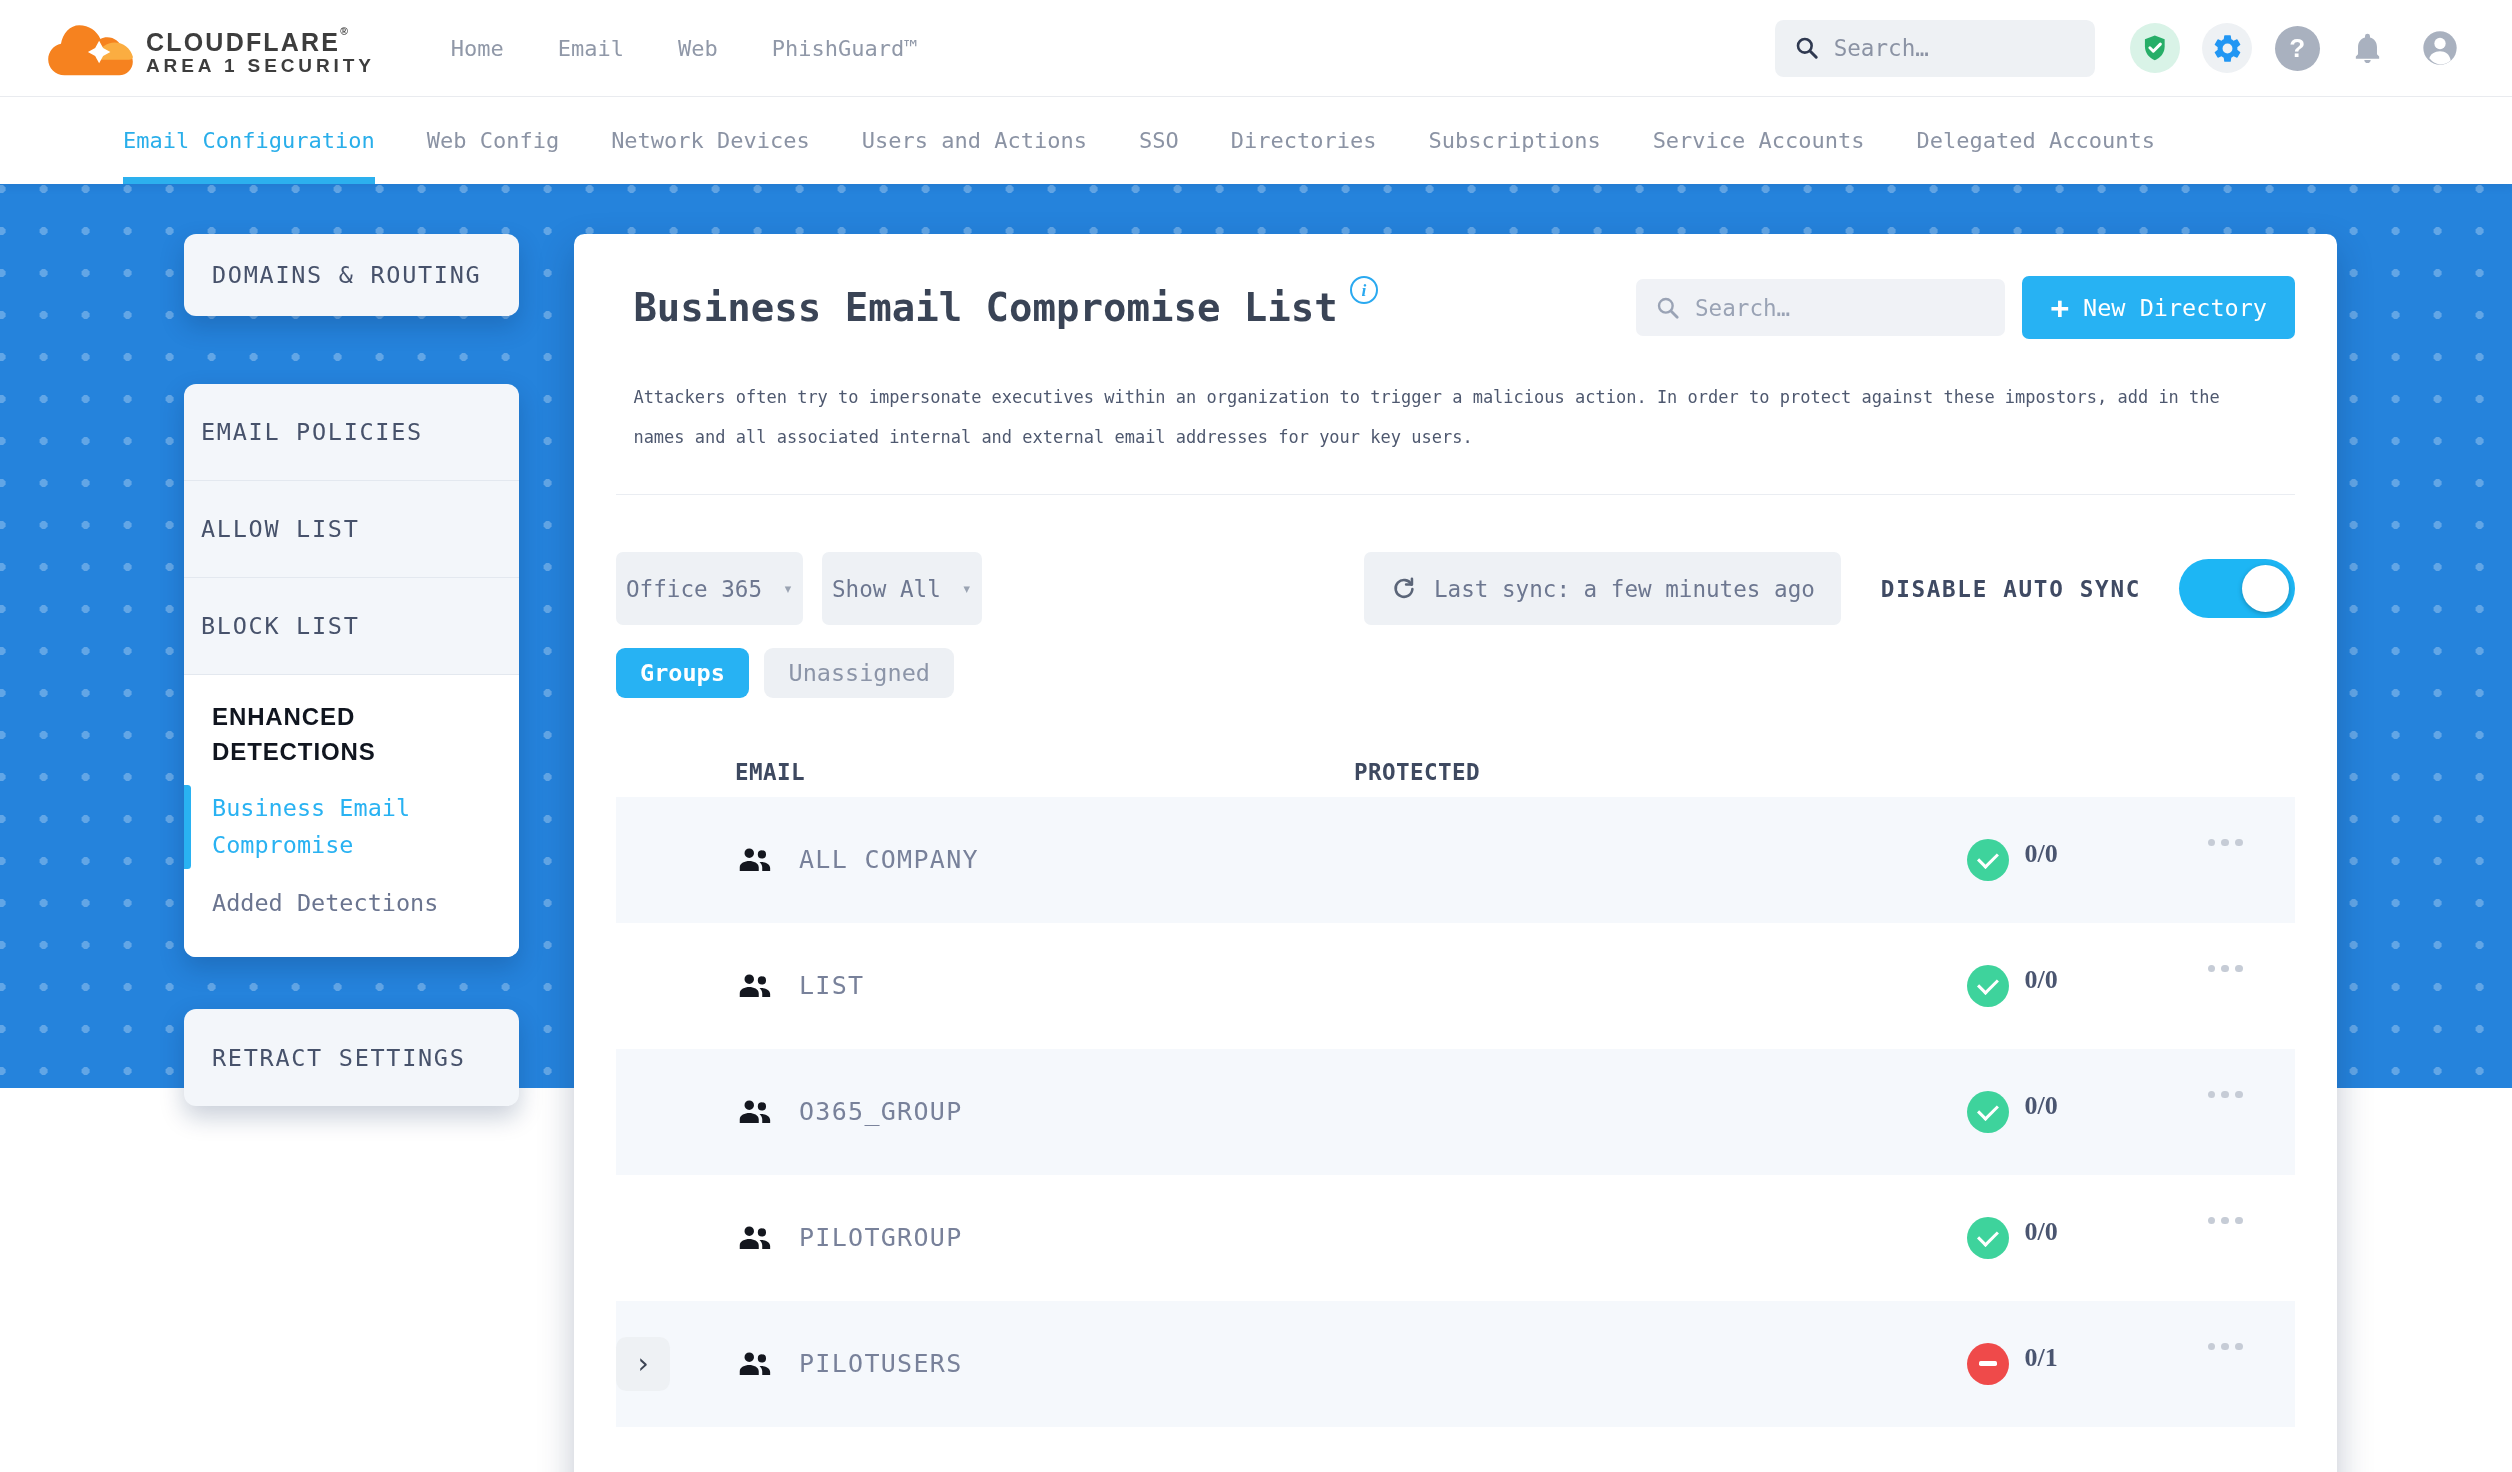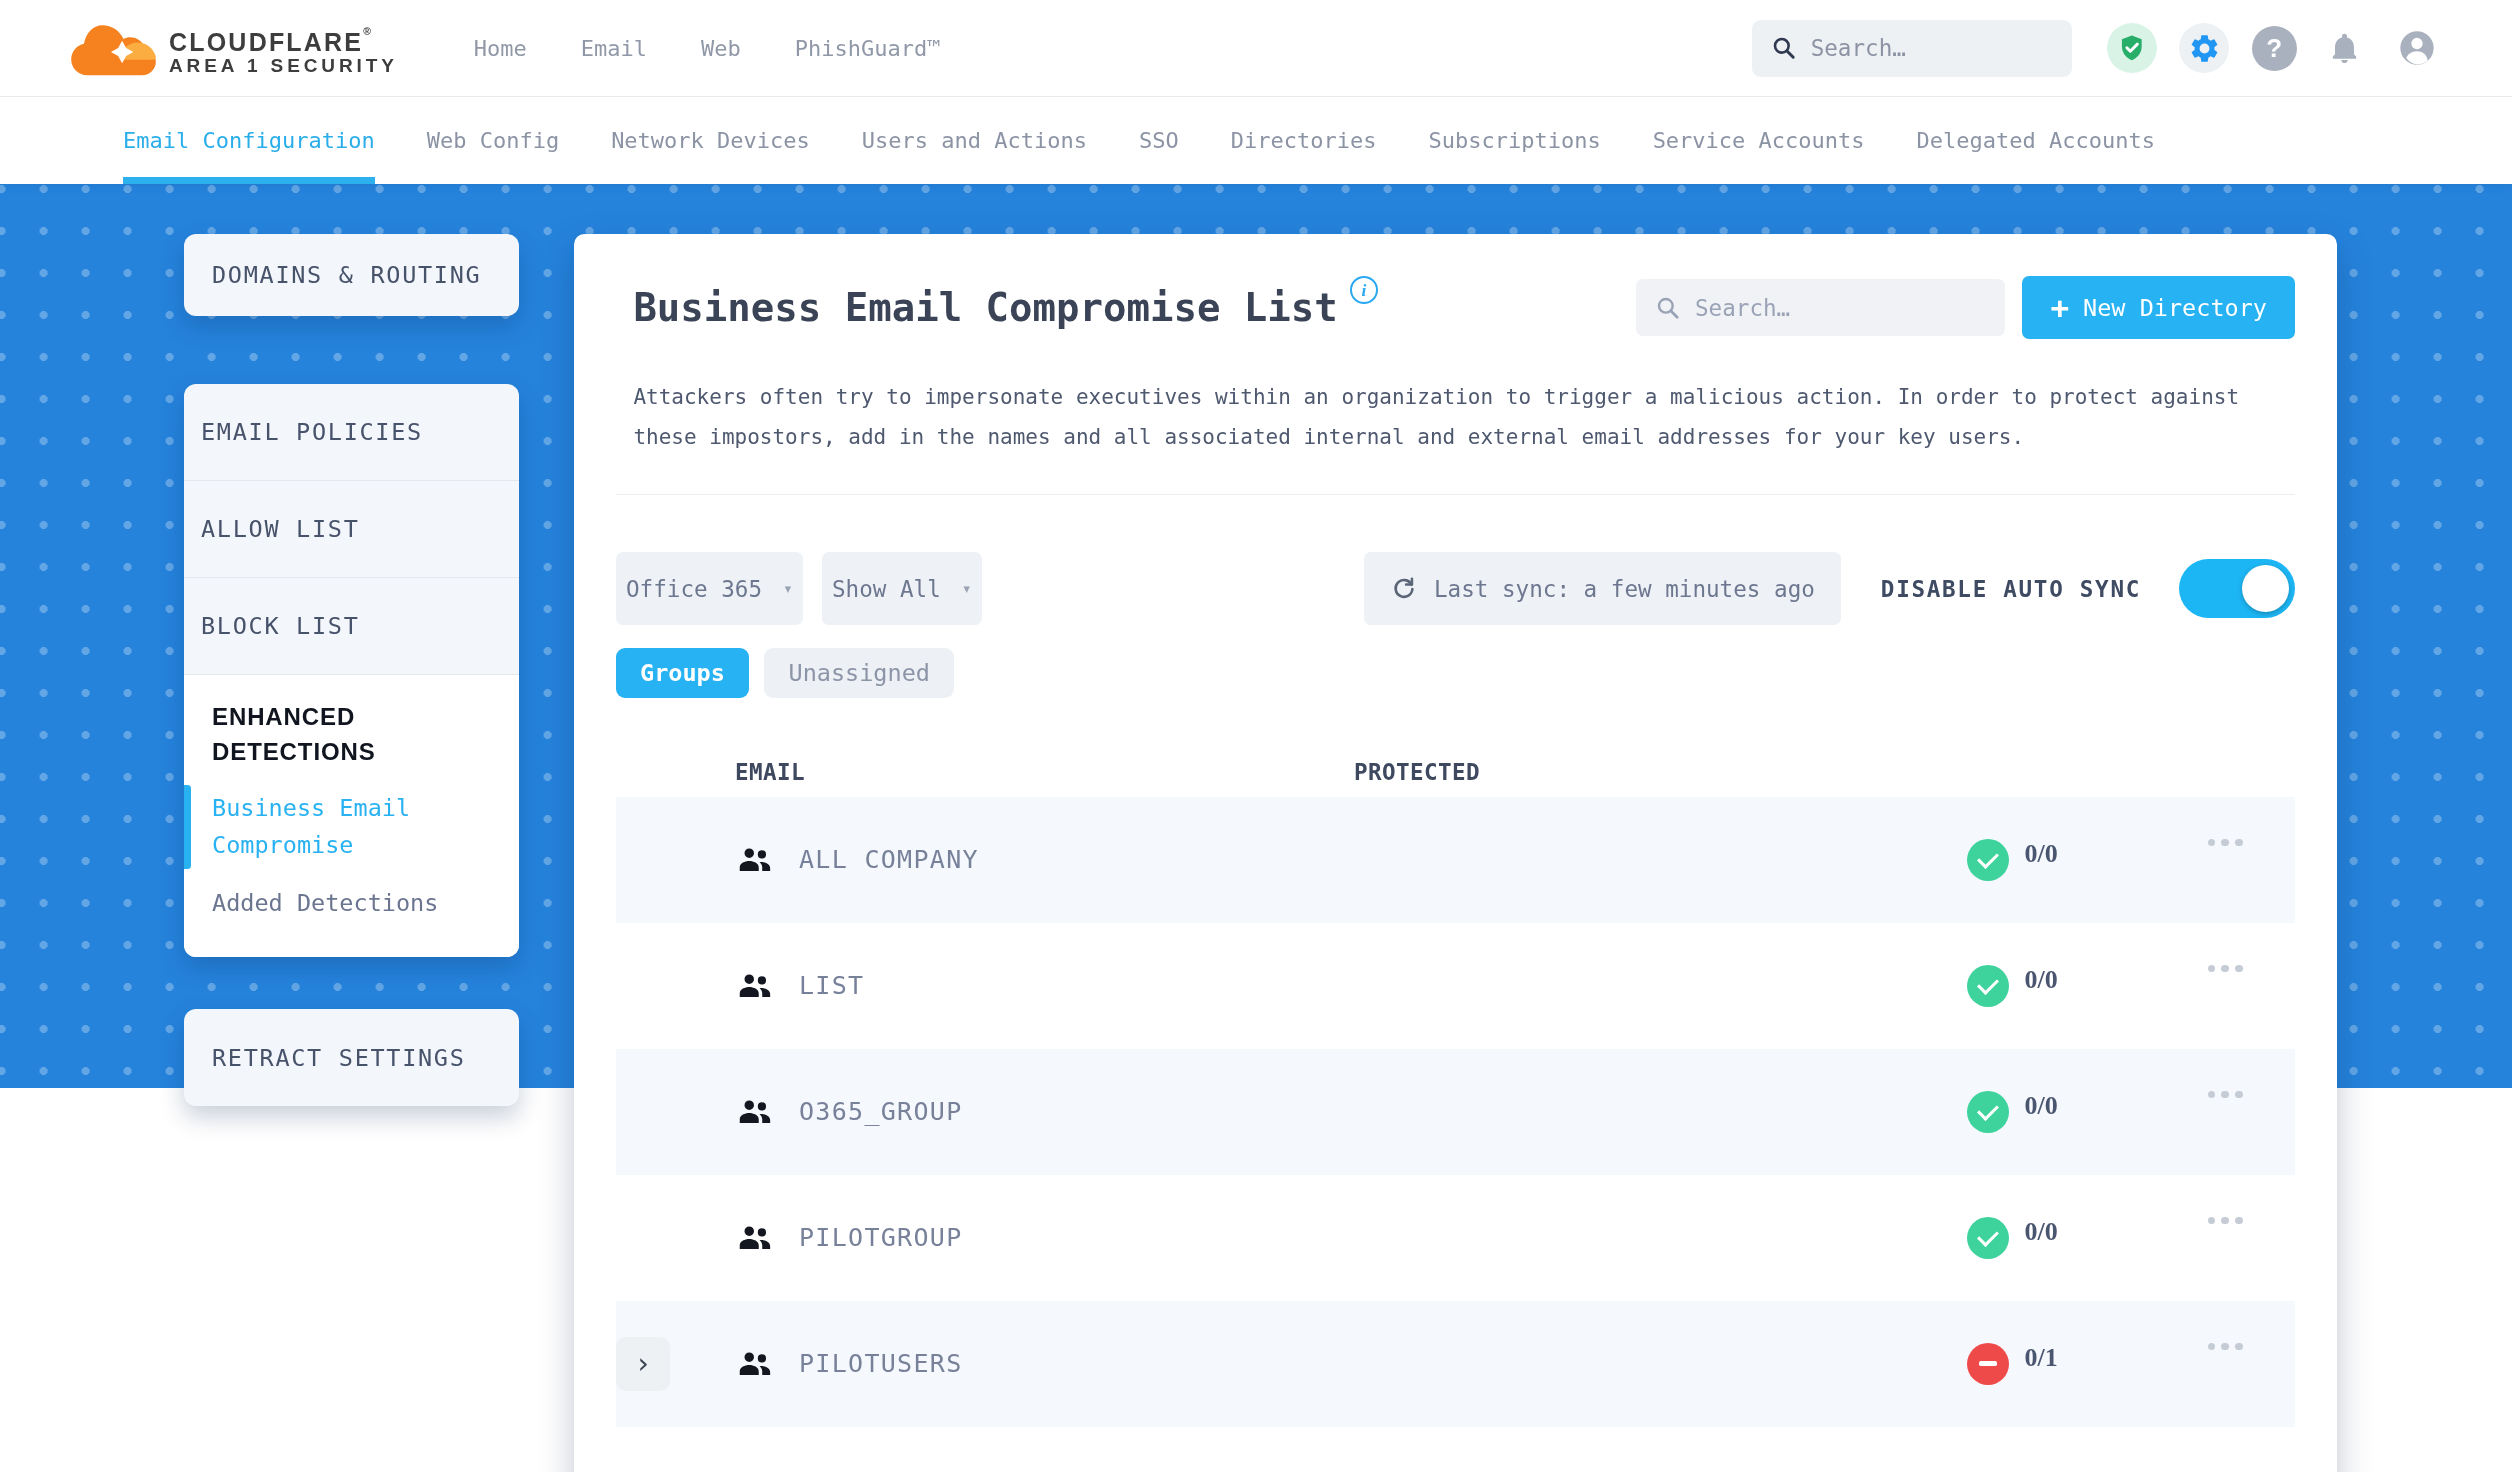--- a/index.html
+++ b/index.html
@@ -4,21 +4,21 @@
 <style>
   * { margin:0; padding:0; box-sizing:border-box; }
   html,body { width:2512px; height:1473px; overflow:hidden; }
   body {
     font-family:"DejaVu Sans Mono","Liberation Mono",monospace;
     background:#fff; color:#3a4456;
   }
   
   .topbar {
     height:97px; background:#fff; display:flex; align-items:center;
-    padding:0 70px; border-bottom:0.9px solid #e9ebef; position:relative; z-index:30;
+    padding:0 47px; border-bottom:0.9px solid #e9ebef; position:relative; z-index:30;
   }
   .logo { display:flex; align-items:center; gap:12px; cursor:pointer; }
   .logo-text { font-family:"Liberation Sans",sans-serif; color:#3d3d3d; }
   .logo-line1 { font-size:25px; font-weight:bold; letter-spacing:2.2px; line-height:26px; }
   .logo-line1 sup { font-size:10.4px; vertical-align:15.6px; letter-spacing:0; }
   .logo-line2 { font-size:19px; font-weight:bold; letter-spacing:3.9px; line-height:22.6px; }
   .topnav { display:flex; gap:54px; margin-left:76px; }
   .navitem { font-size:22px; color:#9098a8; cursor:pointer; }
   .top-right { margin-left:auto; display:flex; align-items:center; }
   .searchbox {
@@ -94,21 +94,21 @@
     width:369px; height:57px; background:#f0f2f6; border-radius:7px;
     display:flex; align-items:center; padding:0 19px; gap:14px;
   }
   .searchbox2 input { border:none; outline:none; background:transparent; width:100%; font-family:inherit; font-size:22.6px; color:#4a5468; }
   .searchbox2 input::placeholder { color:#9aa3b5; }
   .newdir {
     height:63px; padding:0 28px; background:#27b2f3; border:none; border-radius:7px;
     color:#fff; font-family:inherit; font-size:23.5px; display:flex; align-items:center; cursor:pointer;
   }
   .newdir .plus { font-size:31px; margin-right:14px; font-weight:bold; line-height:1; }
-  .desc { margin-top:38px; padding-left:17.4px; font-size:21px; line-height:40px; color:#4e586f; max-width:1652px; }
+  .desc { margin-top:38px; padding-left:17.4px; font-size:17px; line-height:40px; color:#4e586f; max-width:1652px; }
   .divider { margin-top:37px; border:none; border-top:1.7px solid #eaedf2; }
   .controls { margin-top:57px; display:flex; align-items:center; }
   .dd {
     height:73px; padding:0 10px; background:#eef1f5; border-radius:7px;
     display:flex; align-items:center; gap:21px; font-size:22.6px; color:#6d7790; cursor:pointer; margin-right:19px;
   }
   .dd .caret { font-size:16.5px; color:#9aa3b2; }
   .right-controls { margin-left:auto; display:flex; align-items:center; }
   .sync-pill {
     height:73px; padding:0 26px; background:#eef1f5; border-radius:7px;

